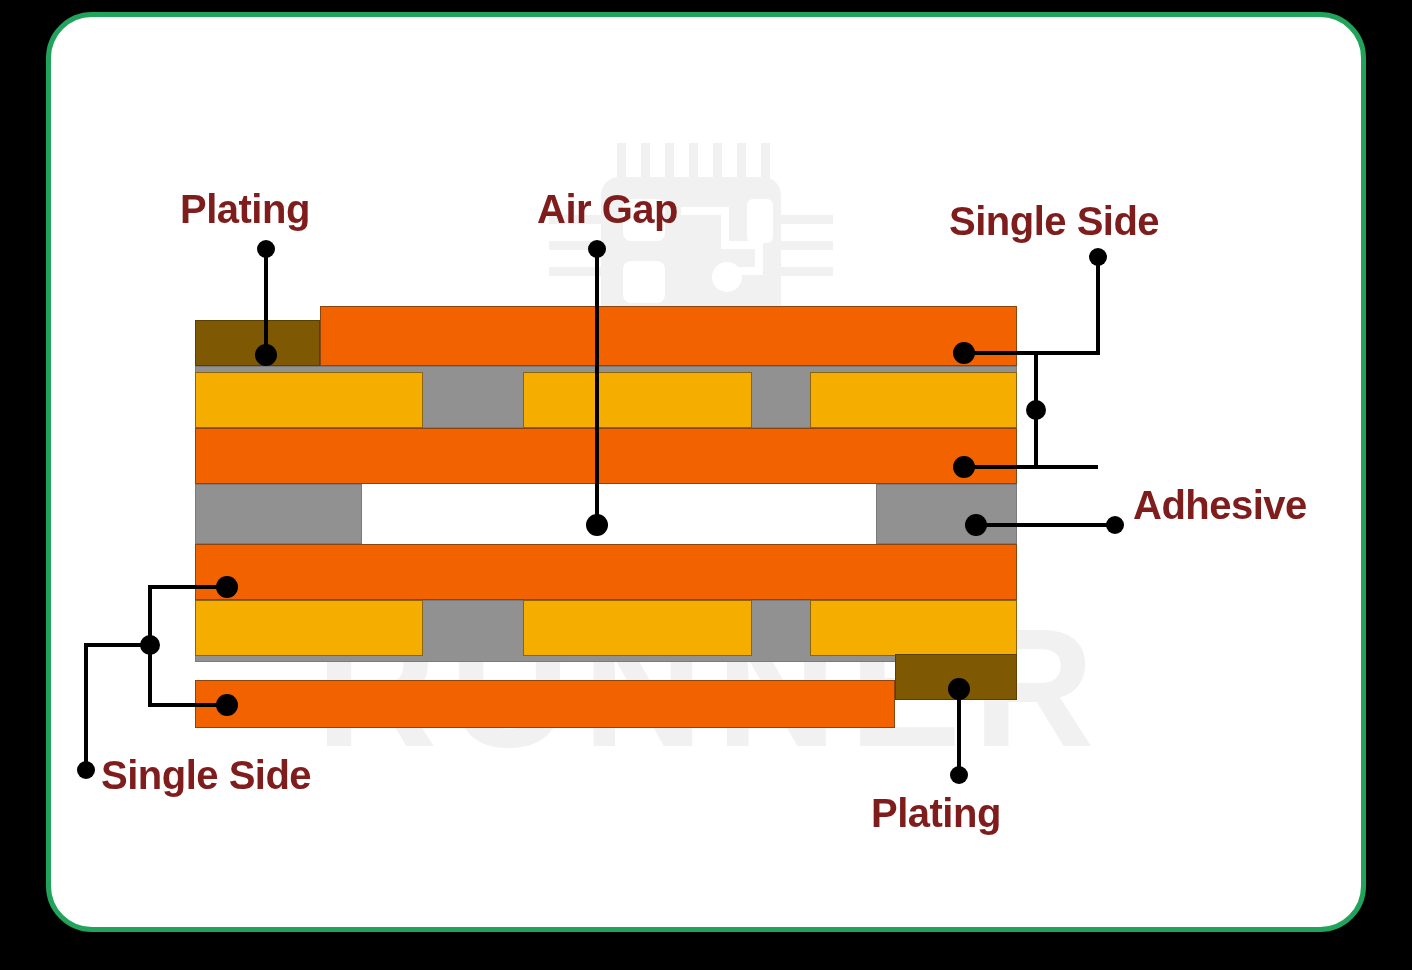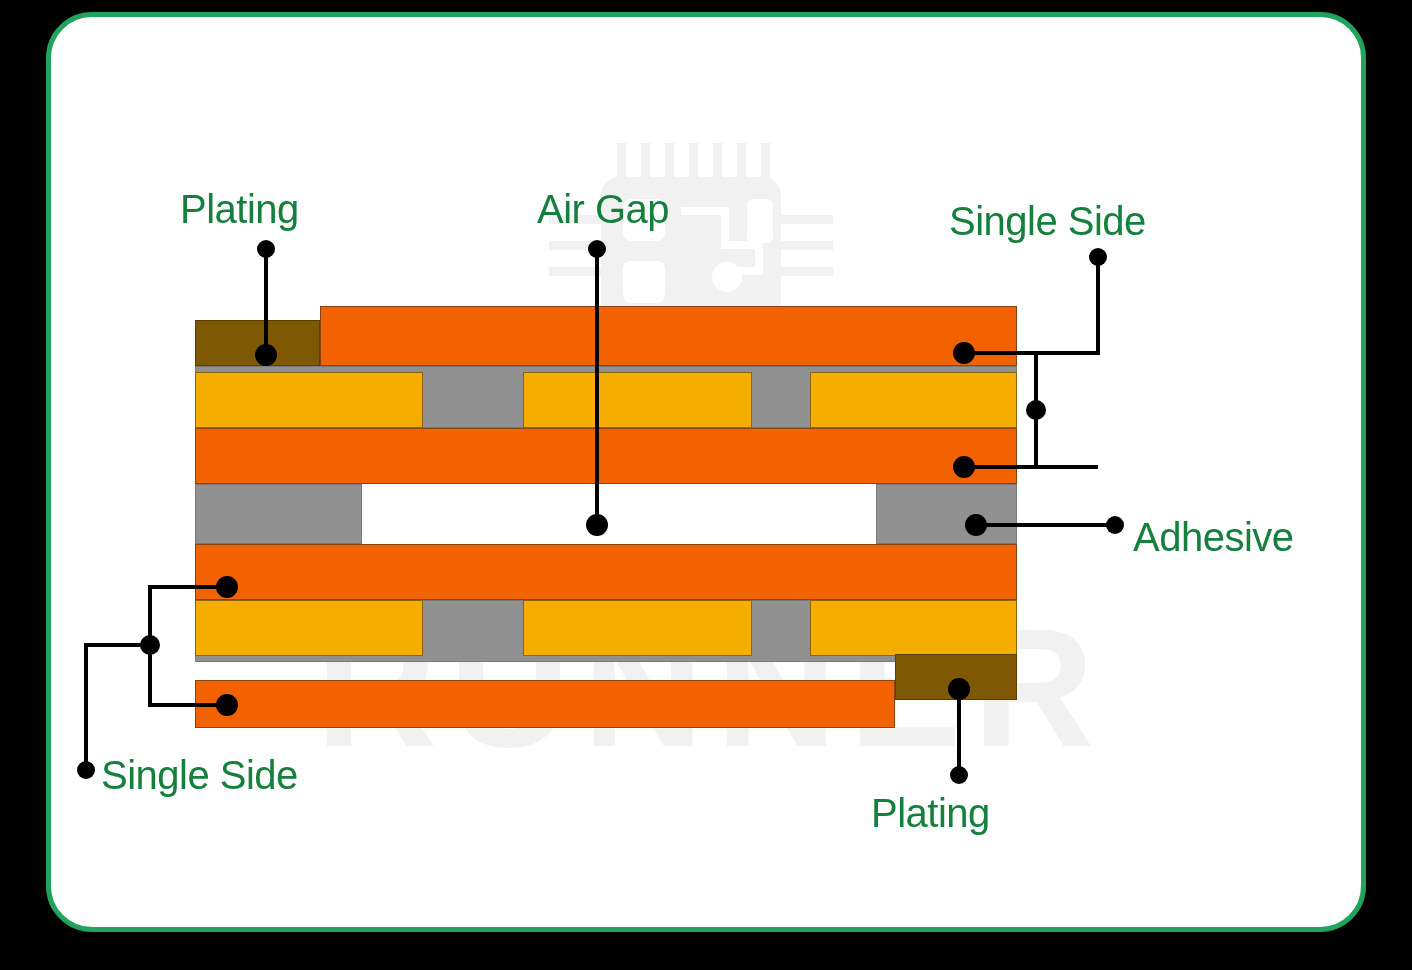--- a/index.html
+++ b/index.html
@@ -33,21 +33,21 @@
   
   #stack{position:absolute;left:0;top:0;width:1320px;height:920px;}
   .lay{position:absolute;box-sizing:border-box;}
   .orange{background:#f26300;border:1px solid #8a4410;}
   .yellow{background:#f5ae00;border:1px solid #8a6410;}
   .gray{background:#919191;border:1px solid #7a7a7a;}
   .brown{background:#7e5803;border:1px solid #5a3f02;}
   
   .lbl{
     position:absolute;
-    font-size:40px;font-weight:400;color:#15803d;
+    font-size:40px;font-weight:700;color:#7f1d1d;
     white-space:nowrap;letter-spacing:-0.5px;
   }
   #leaders{position:absolute;left:0;top:0;width:1320px;height:920px;pointer-events:none;}
 </style>
 </head>
 <body>
 
 <div id="frame">
 
   <svg id="wm-chip" viewBox="0 0 320 200">
@@ -137,18 +137,18 @@
         <circle cx="176" cy="688" r="11"></circle>
       <circle cx="908" cy="758" r="9"></circle>
         <circle cx="908" cy="672" r="11"></circle>
     </g>
   </svg>
 
   <div id="labels">
       <div class="lbl" style="left: 129px; top: 170px;">Plating</div>
       <div class="lbl" style="left: 486px; top: 170px;">Air Gap</div>
       <div class="lbl" style="left: 898px; top: 182px;">Single Side</div>
-      <div class="lbl" style="left: 1082px; top: 466px; margin-top: 32px;">Adhesive</div>
+      <div class="lbl" style="left: 1082px; top: 466px;">Adhesive</div>
       <div class="lbl" style="left: 50px; top: 736px;">Single Side</div>
       <div class="lbl" style="left: 820px; top: 774px;">Plating</div>
     </div>
 
 </div>
 
 </body></html>

